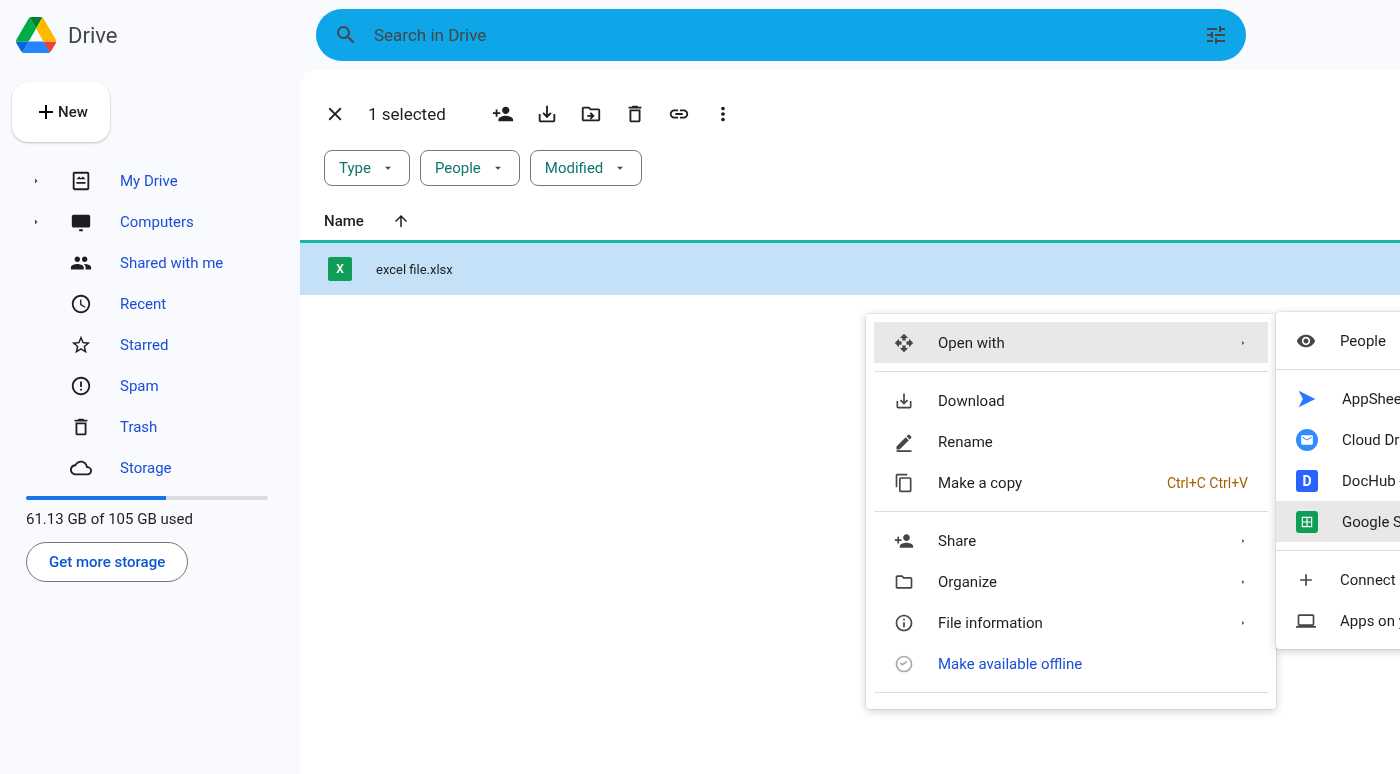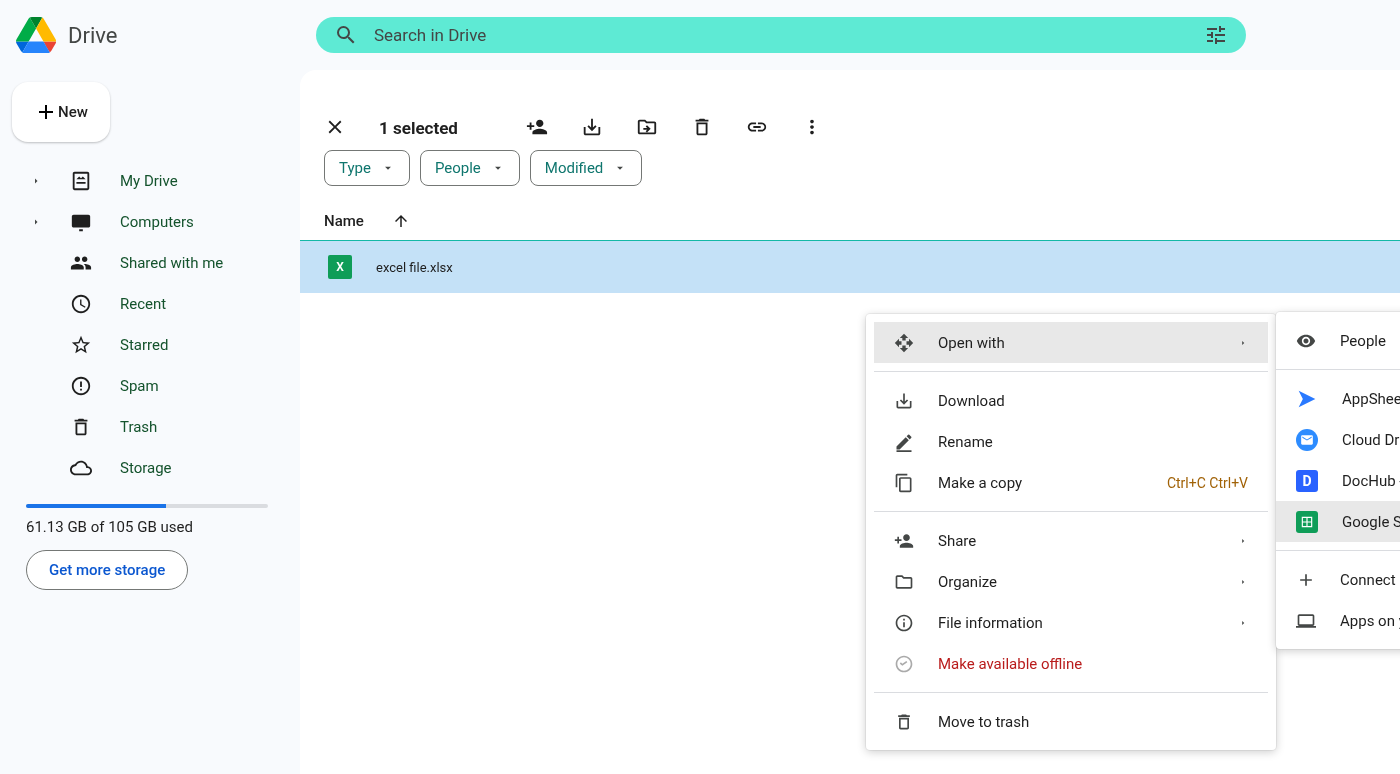--- a/index.html
+++ b/index.html
@@ -2,61 +2,61 @@
 <html><head>
 <meta charset="utf-8">
 <style>
 * { box-sizing: border-box; margin: 0; padding: 0; font-family: 'Google Sans', Roboto, Arial, sans-serif; }
 body { background: #f8fafd; width: 1400px; height: 774px; overflow: hidden; color: #1f1f1f; }
 
 .header { display: flex; align-items: center; padding: 8px 16px; height: 70px; }
 .logo-area { display: flex; align-items: center; gap: 12px; width: 300px; }
 .drive-logo { width: 40px; height: 36px; }
 .drive-title { font-size: 22px; color: #444746; }
-.search-bar { flex: 1; display: flex; align-items: center; background: #5eead4; border-radius: 28px; height: 36px; padding: 0 18px; margin-left: 0; max-width: 930px; }
+.search-bar { flex: 1; display: flex; align-items: center; background: #0ea5e9; border-radius: 28px; height: 52px; padding: 0 18px; margin-left: 0; max-width: 930px; }
 .search-bar input { flex: 1; border: none; background: transparent; font-size: 17px; color: #444746; outline: none; margin-left: 16px; }
 .search-bar input::placeholder { color: #444746; }
 .search-icon { width: 24px; height: 24px; fill: #444746; }
 .tune-icon { width: 24px; height: 24px; fill: #444746; margin-left: auto; }
 
 .container { display: flex; height: calc(100% - 70px); }
 .sidebar { width: 300px; padding: 12px 16px 0 10px; }
 .new-btn { display: inline-flex; align-items: center; background: #fff; border: none; border-radius: 16px; padding: 18px 22px; font-size: 15px; font-weight: 500; box-shadow: 0 1px 2px rgba(0,0,0,0.15), 0 1px 3px rgba(0,0,0,0.1); cursor: pointer; margin-bottom: 18px; margin-left: 2px; color: #1f1f1f; }
 .nav-list { list-style: none; }
-.nav-item { display: flex; align-items: center; gap: 28px; padding: 8px 12px 8px 20px; border-radius: 20px; cursor: pointer; font-size: 15px; color: #14532d; height: 41px; }
+.nav-item { display: flex; align-items: center; gap: 28px; padding: 8px 12px 8px 20px; border-radius: 20px; cursor: pointer; font-size: 15px; color: #1d4ed8; height: 41px; }
 .nav-chevron { width: 12px; fill: #444746; }
 .nav-chevron.hidden { visibility: hidden; }
 .nav-icon { width: 22px; height: 22px; fill: #1f1f1f; display: flex; align-items: center; justify-content: center; }
 
-.storage-area { margin-top: 16px; padding: 0 16px; }
+.storage-area { margin-top: 8px; padding: 0 16px; }
 .storage-bar { height: 4px; background: #dadce0; border-radius: 2px; overflow: hidden; margin-bottom: 10px; }
 .storage-fill { height: 100%; background: #1a73e8; width: 58%; }
 .storage-text { font-size: 15px; color: #1f1f1f; margin-bottom: 14px; }
 .storage-btn { display: inline-block; background: #fff; border: 1px solid #747775; border-radius: 20px; padding: 10px 22px; font-size: 15px; color: #0b57d0; cursor: pointer; font-weight: 500; }
 
 .main { flex: 1; background: #fff; border-radius: 16px 0 0 0; padding: 20px 0 0 0; overflow: hidden; position: relative; }
-.toolbar { display: flex; align-items: flex-end; gap: 33px; padding: 0 24px; height: 48px; font-weight: bold; }
+.toolbar { display: flex; align-items: center; gap: 22px; padding: 0 24px; height: 48px; }
 .toolbar-icon { width: 22px; height: 22px; fill: #1f1f1f; cursor: pointer; }
 .toolbar-text { font-size: 17px; color: #1f1f1f; }
 .toolbar-spacer { width: 2px; }
 .chips { display: flex; gap: 10px; padding: 12px 24px 16px; }
 .chip { display: flex; align-items: center; gap: 10px; border: 1px solid #747775; border-radius: 8px; padding: 8px 14px; font-size: 15px; cursor: pointer; background: #fff; color: #0f766e; }
 .chip svg { width: 14px; height: 14px; fill: #444746; }
 
-.column-header { display: flex; align-items: center; gap: 28px; padding: 10px 24px; font-size: 15px; font-weight: 500; color: #1f1f1f; border-bottom: 1px solid #14b8a6; }
+.column-header { display: flex; align-items: center; gap: 28px; padding: 10px 24px; font-size: 15px; font-weight: 500; color: #1f1f1f; border-bottom: 3px solid #14b8a6; }
 .sort-arrow { width: 18px; height: 18px; fill: #1f1f1f; }
 
 .file-row { display: flex; align-items: center; gap: 18px; padding: 12px 24px; background: #c4e1f7; height: 52px; }
 .file-icon { width: 24px; height: 24px; background: #0f9d58; border-radius: 2px; display: flex; align-items: center; justify-content: center; color: #fff; font-size: 12px; font-weight: 600; margin-left: 4px; }
 .file-name { font-size: 13px; color: #1f1f1f; margin-left: 6px; }
 
 .context-menu { position: absolute; left: 566px; top: 244px; width: 410px; background: #fff; border-radius: 4px; box-shadow: 0 2px 10px rgba(0,0,0,0.2), 0 0 0 1px rgba(0,0,0,0.05); padding: 8px 8px; z-index: 10; }
 .menu-item { display: flex; align-items: center; gap: 24px; padding: 10px 20px; font-size: 15px; color: #1f1f1f; cursor: pointer; height: 41px; }
 .menu-item.highlighted { background: #e8e8e8; }
-.menu-item.disabled { color: #b91c1c; }
+.menu-item.disabled { color: #1d4ed8; }
 .menu-item .menu-icon { width: 20px; height: 20px; fill: #444746; flex-shrink: 0; }
 .menu-item.disabled .menu-icon { fill: #aaa; }
 .menu-item .shortcut { margin-left: auto; font-size: 14px; color: #a16207; }
 .menu-item .submenu-arrow { margin-left: auto; width: 10px; height: 10px; fill: #444746; }
 .menu-divider { height: 1px; background: #dadce0; margin: 8px 0; }
 
 .submenu { position: absolute; left: 976px; top: 242px; width: 410px; background: #fff; border-radius: 4px; box-shadow: 0 2px 10px rgba(0,0,0,0.2), 0 0 0 1px rgba(0,0,0,0.05); padding: 8px 0; z-index: 11; }
 .submenu .menu-item { height: 41px; }
 .app-icon { width: 22px; height: 22px; border-radius: 3px; display: flex; align-items: center; justify-content: center; font-size: 12px; color: #fff; font-weight: bold; flex-shrink: 0; }
 .appsheet { color: #2979ff; }
@@ -314,26 +314,20 @@
             <path d="M10 17l5-5-5-5z"></path>
           </svg>
       </div>
       <div class="menu-item disabled">
         <svg class="menu-icon" viewBox="0 0 24 24">
             <path d="M12 2C6.48 2 2 6.48 2 12s4.48 10 10 10 10-4.48 10-10S17.52 2 12 2m0 18c-4.41 0-8-3.59-8-8s3.59-8 8-8 8 3.59 8 8-3.59 8-8 8m-2-5.8l6-4.2-1.2-1.6L10 11.8 8.2 10 7 11.6z"></path>
           </svg>
         <span>Make available offline</span>
       </div>
       <div class="menu-divider"></div>
-      <div class="menu-item">
-        <svg class="menu-icon" viewBox="0 0 24 24">
-            <path d="M16 9v10H8V9zm-1.5-6h-5l-1 1H5v2h14V4h-3.5zM18 7H6v12c0 1.1.9 2 2 2h8c1.1 0 2-.9 2-2z"></path>
-          </svg>
-        <span>Move to trash</span>
-      </div>
     </div>
 
     <div class="submenu">
       <div class="menu-item">
         <svg class="menu-icon" viewBox="0 0 24 24">
             <path d="M12 4.5C7 4.5 2.73 7.61 1 12c1.73 4.39 6 7.5 11 7.5s9.27-3.11 11-7.5c-1.73-4.39-6-7.5-11-7.5M12 17c-2.76 0-5-2.24-5-5s2.24-5 5-5 5 2.24 5 5-2.24 5-5 5m0-8c-1.66 0-3 1.34-3 3s1.34 3 3 3 3-1.34 3-3-1.34-3-3-3"></path>
           </svg>
         <span>People</span>
       </div>
       <div class="menu-divider"></div>

